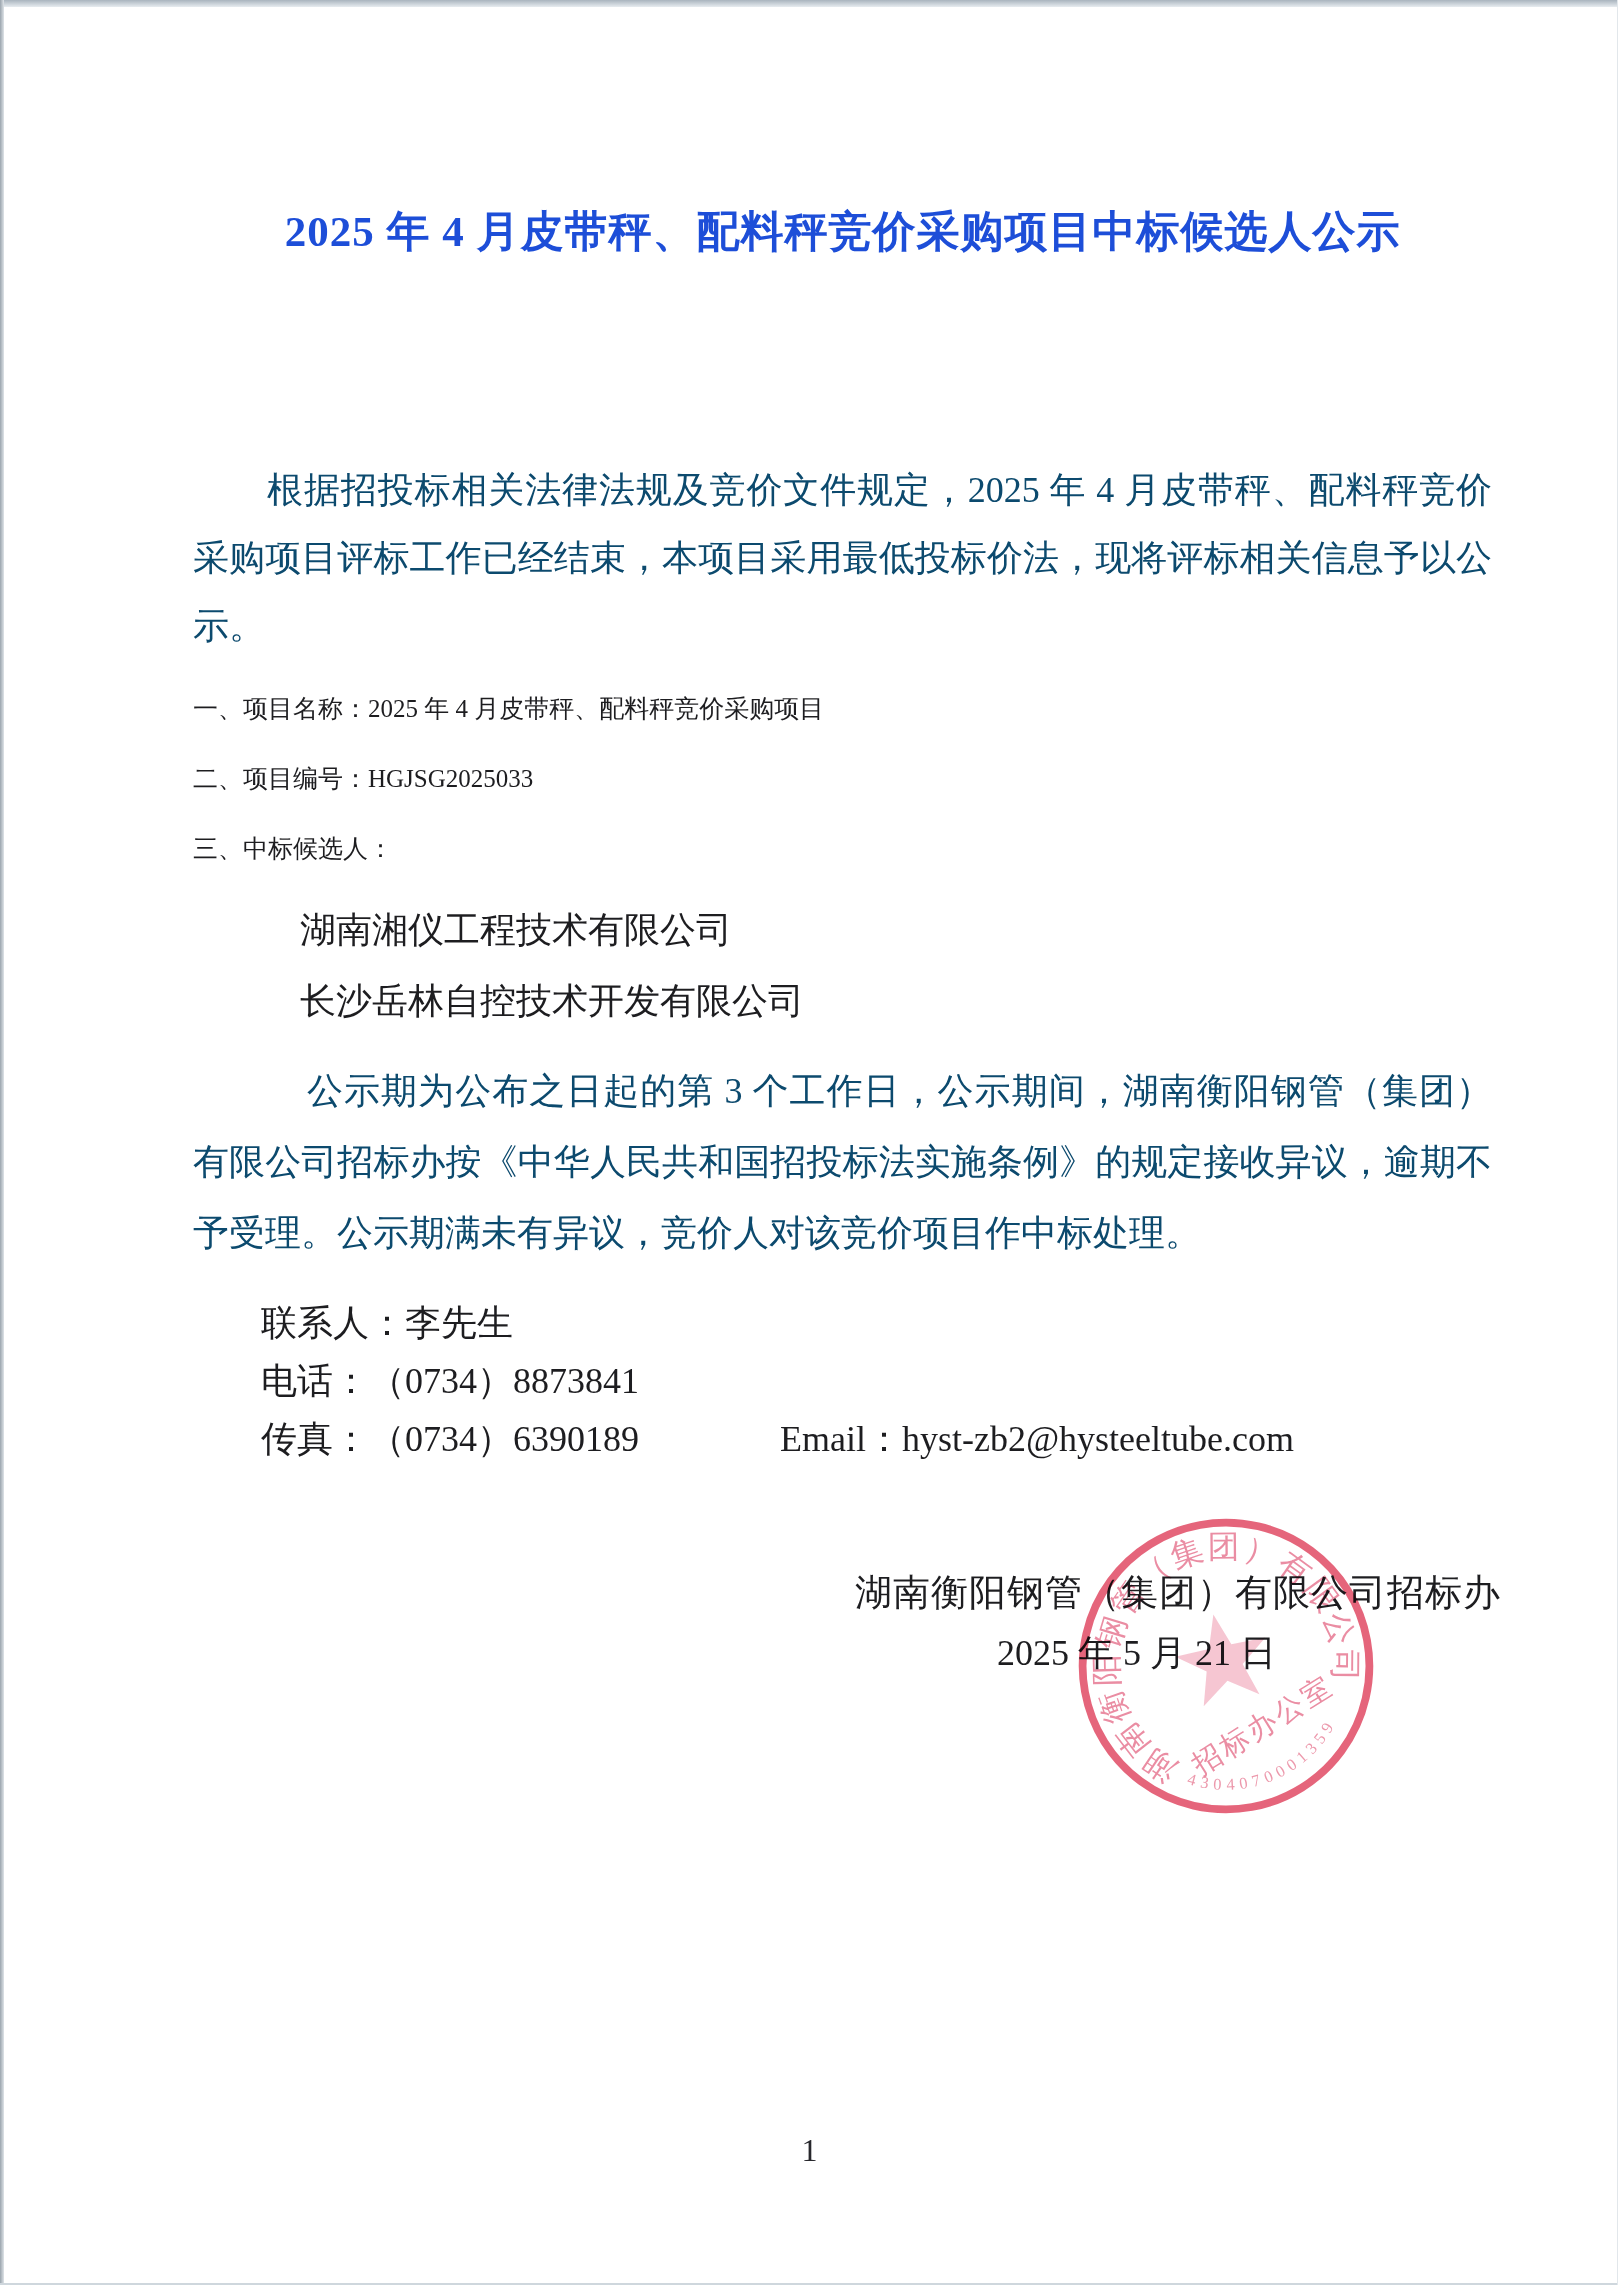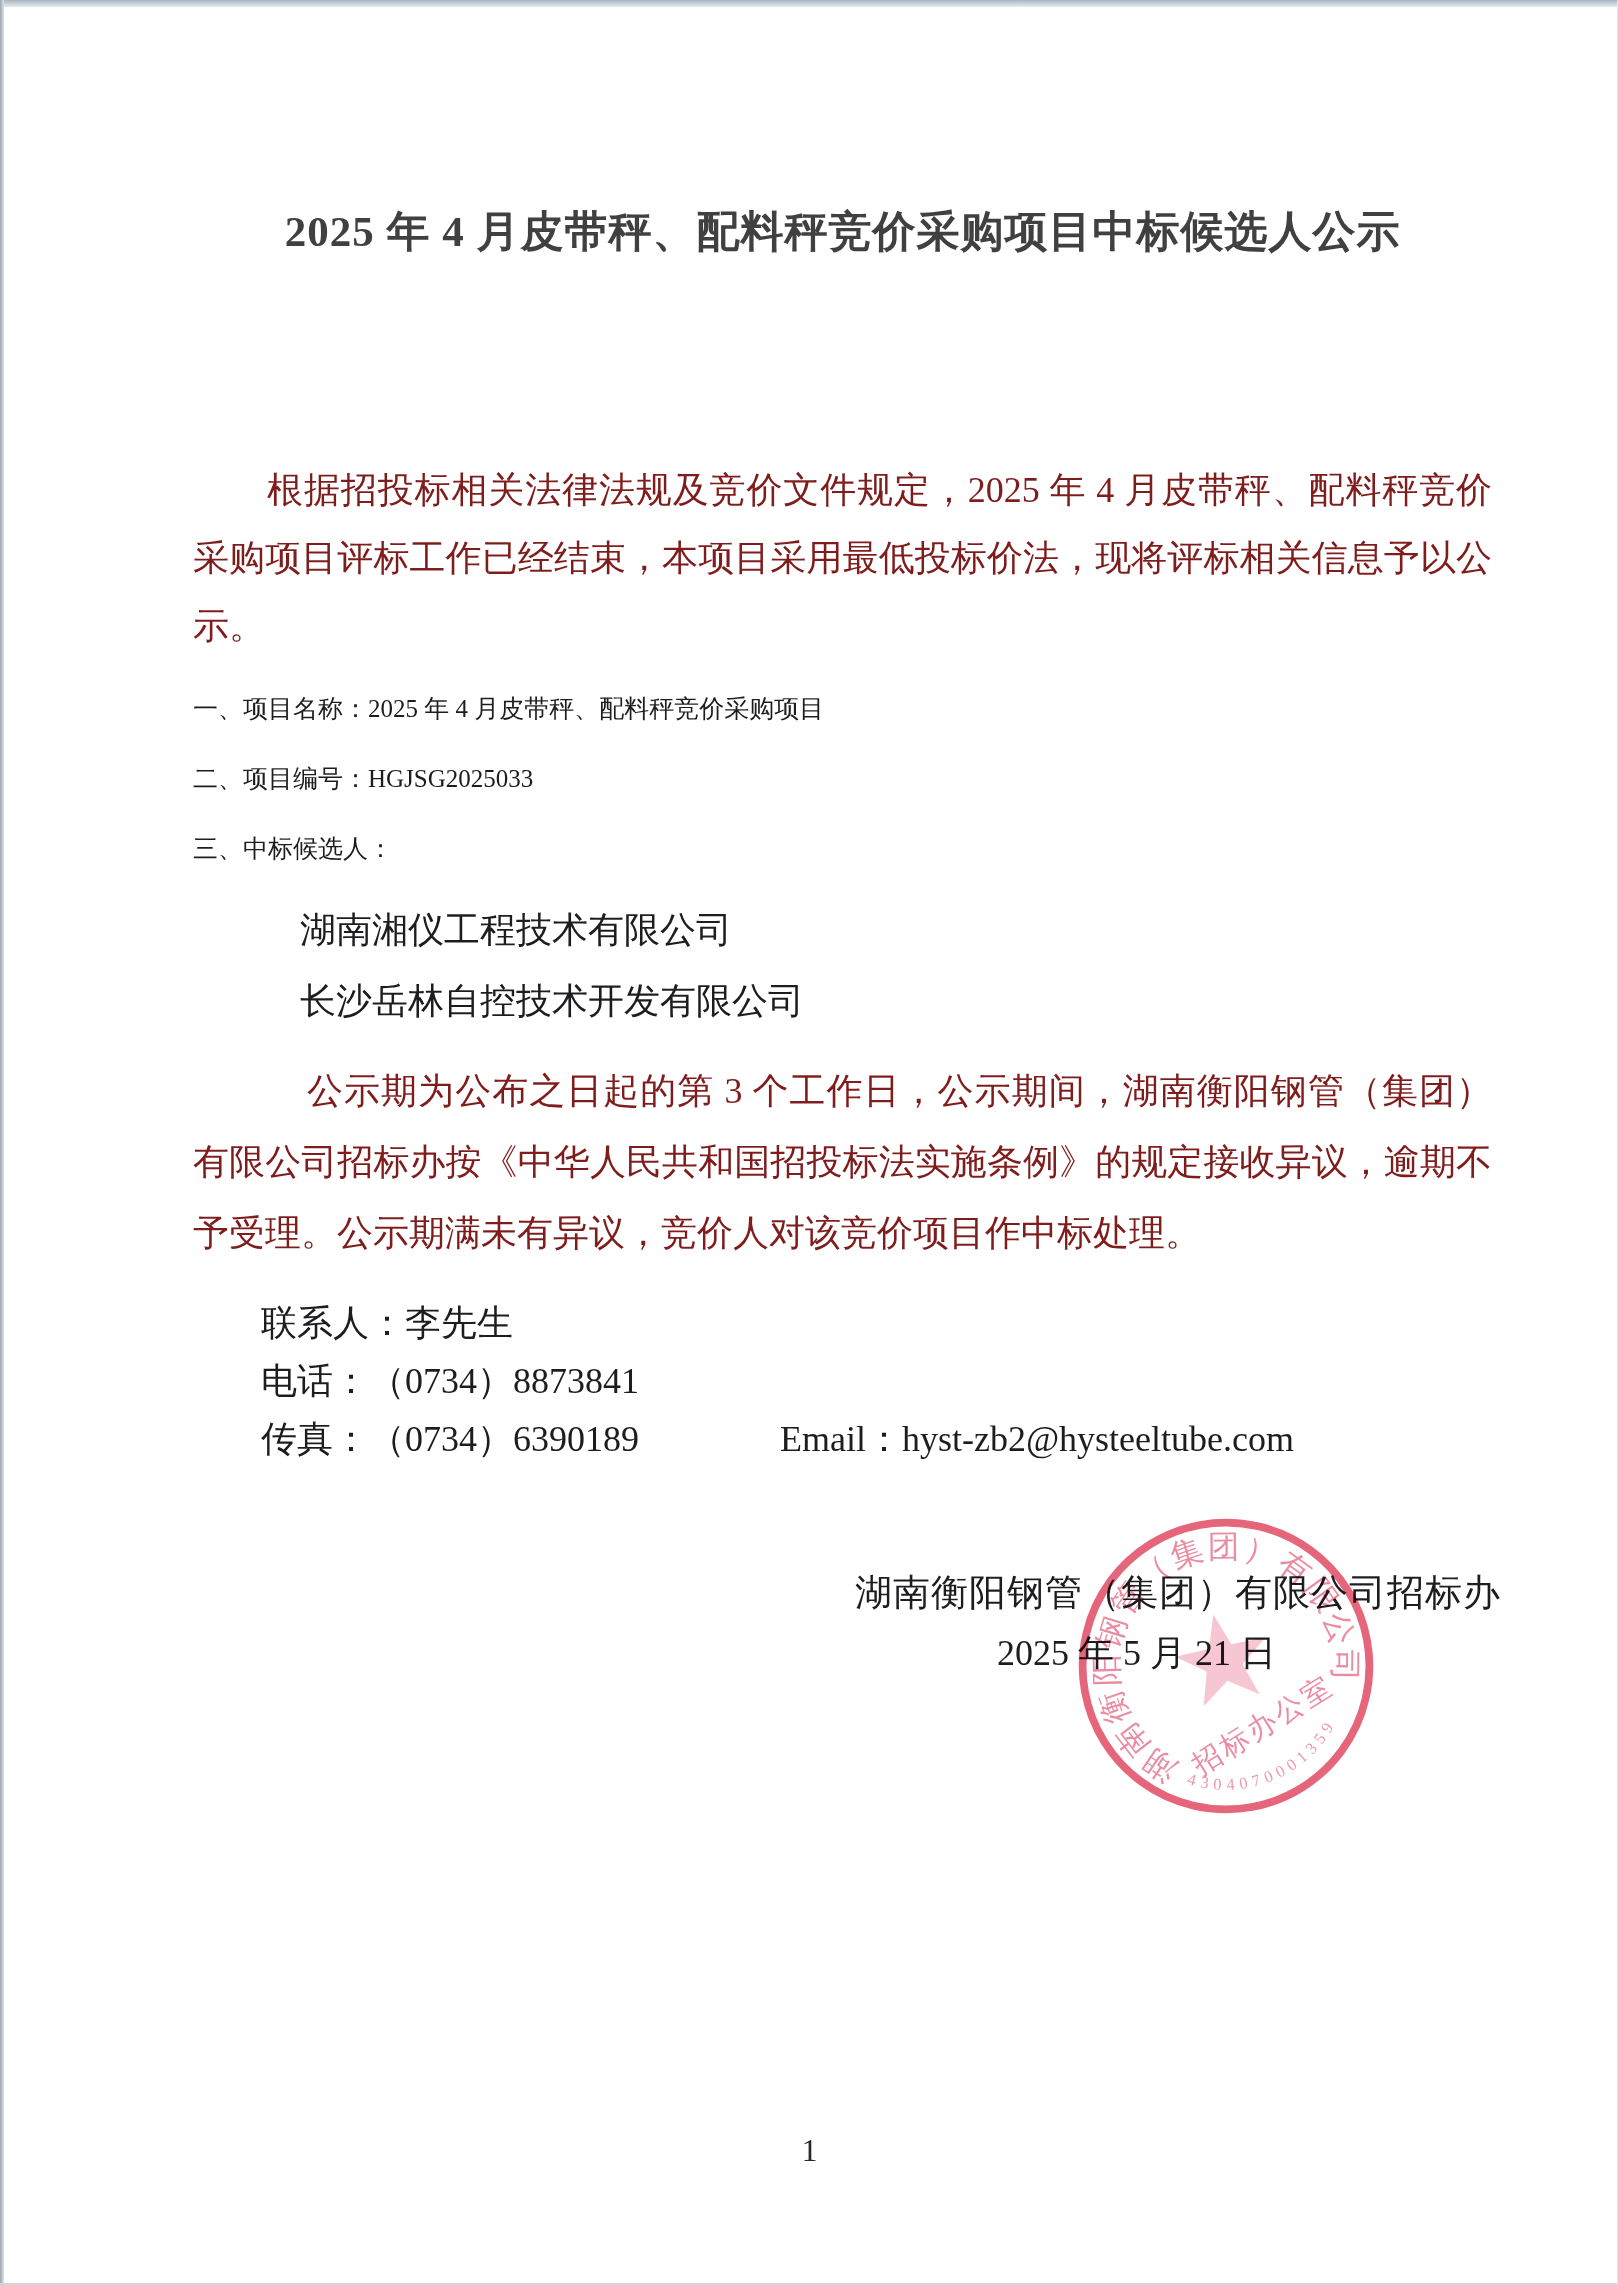--- a/index.html
+++ b/index.html
@@ -13,26 +13,26 @@
     background:linear-gradient(#a9b4be,#e7ecf0);}
   .edge-left{position:absolute;left:0;top:0;width:3.9px;height:2286px;
     background:linear-gradient(90deg,#9aa4ad,#dfe4e8);}
   .edge-bottom{position:absolute;left:0;bottom:0;width:1619px;height:2.9px;background:#cfd7dd;}
   .edge-right{position:absolute;right:0;top:0;width:2px;height:2286px;background:#e2e7eb;}
 
   .content{position:absolute;left:193px;top:0;width:1299px;}
 
   .doc-title{
     position:absolute;left:0;top:207px;width:1299px;text-align:center;
-    font-size:43px;font-weight:bold;line-height:49px;color:#404040;
+    font-size:43px;font-weight:bold;line-height:49px;color:#1d4ed8;
     letter-spacing:1px;white-space:nowrap;
   }
   .para{
     position:absolute;left:0;width:1299px;font-size:36px;line-height:68px;
-    text-align:justify;text-justify:inter-ideograph;color:#7f1d1d;
+    text-align:justify;text-justify:inter-ideograph;color:#0c4a6e;
   }
   .para1{top:456px;text-indent:74px;}
   .para2{top:1056px;line-height:71px;text-indent:114px;}
 
   .items{position:absolute;left:0;top:674px;width:1299px;font-size:25px;line-height:70px;}
   .candidates{position:absolute;left:107px;top:895px;width:1170px;font-size:36px;line-height:71px;}
 
   .contact{position:absolute;left:68px;top:1294px;width:1231px;font-size:36px;line-height:58px;}
   .contact-line{position:relative;white-space:nowrap;}
   .email{position:absolute;left:519px;top:0;}

